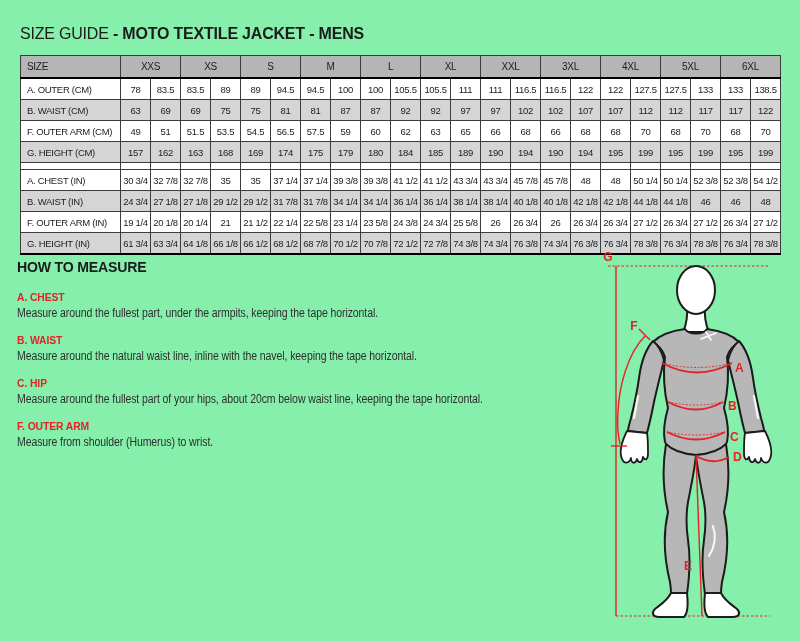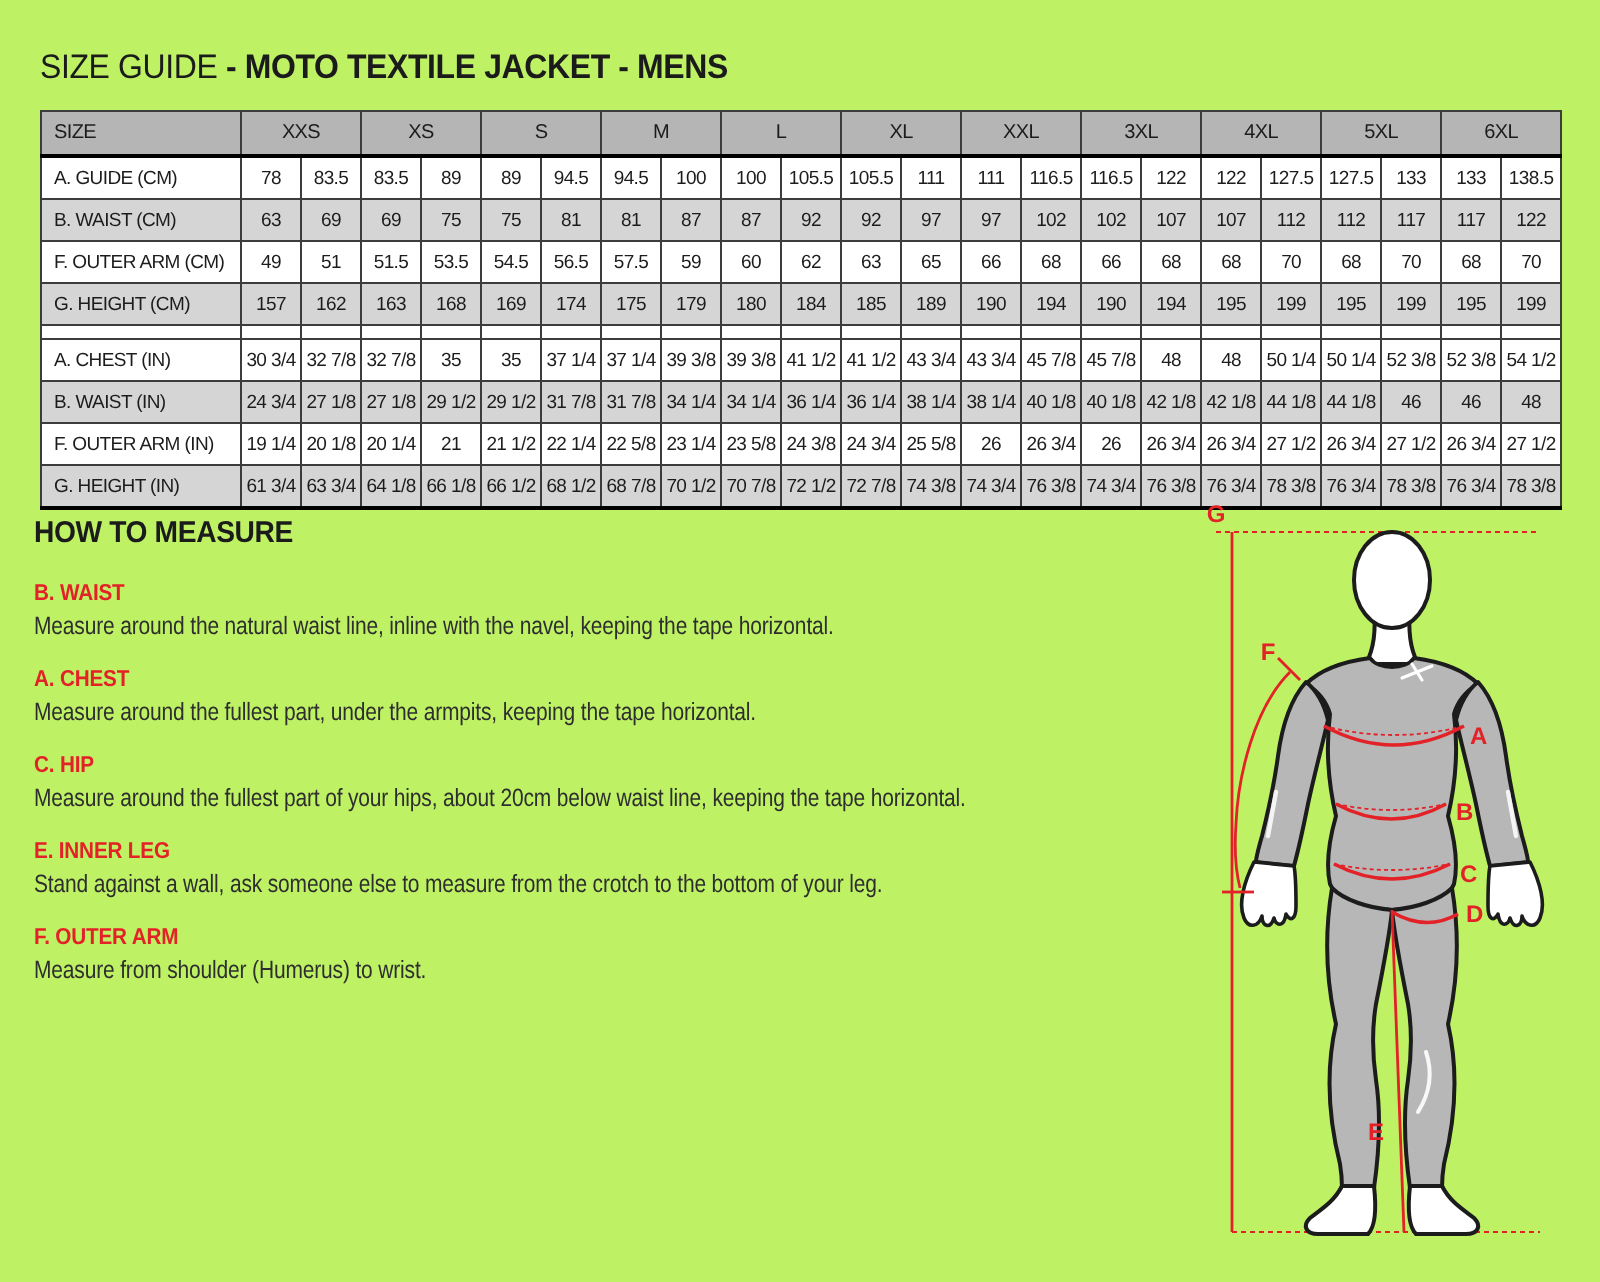--- a/index.html
+++ b/index.html
@@ -1,17 +1,17 @@
 <!DOCTYPE html>
 <html><head>
 <meta charset="utf-8">
 <style>
   html,body{margin:0;padding:0;background:#fff;}
   body{width:800px;height:641px;overflow:hidden;font-family:"Liberation Sans",sans-serif;-webkit-font-smoothing:antialiased;}
-  .page{position:relative;width:800px;height:641px;background:#bef264;}
+  .page{position:relative;width:800px;height:641px;background:#86efac;}
 
   
   .title{position:absolute;left:20px;top:24px;margin:0;font-size:17px;font-weight:400;color:#1b1b1b;
          letter-spacing:-0.2px;transform:scaleX(0.94);transform-origin:left center;white-space:nowrap;}
   .title .bold{font-weight:700;}
 
   
   table.size-table{position:absolute;left:20px;top:55px;width:760px;border-collapse:collapse;table-layout:fixed;}
   .size-table th,.size-table td{border:1px solid #3c3c3c;padding:0;text-align:center;overflow:hidden;
          white-space:nowrap;font-size:9.5px;letter-spacing:-0.3px;color:#1c1c1c;height:20px;}
@@ -80,21 +80,21 @@
           <th colspan="2">XL</th>
           <th colspan="2">XXL</th>
           <th colspan="2">3XL</th>
           <th colspan="2">4XL</th>
           <th colspan="2">5XL</th>
           <th colspan="2">6XL</th>
         </tr>
       </thead>
       <tbody>
         <tr class="white">
-          <td class="lbl">A. GUIDE (CM)</td>
+          <td class="lbl">A. OUTER (CM)</td>
           <td>78</td>
           <td>83.5</td>
           <td>83.5</td>
           <td>89</td>
           <td>89</td>
           <td>94.5</td>
           <td>94.5</td>
           <td>100</td>
           <td>100</td>
           <td>105.5</td>
@@ -311,34 +311,30 @@
           <td>76 3/4</td>
           <td>78 3/8</td>
         </tr>
       </tbody>
     </table>
 
   <div class="howto">
     <h2>HOW TO MEASURE</h2>
     <div id="sections">
         <div class="m-section">
+          <h3 style="color: rgb(227, 34, 39);">A. CHEST</h3>
+          <p>Measure around the fullest part, under the armpits, keeping the tape horizontal.</p>
+        </div>
+        <div class="m-section">
           <h3 style="color: rgb(227, 34, 39);">B. WAIST</h3>
           <p>Measure around the natural waist line, inline with the navel, keeping the tape horizontal.</p>
         </div>
         <div class="m-section">
-          <h3 style="color: rgb(227, 34, 39);">A. CHEST</h3>
-          <p>Measure around the fullest part, under the armpits, keeping the tape horizontal.</p>
-        </div>
-        <div class="m-section">
           <h3 style="color: rgb(227, 34, 39);">C. HIP</h3>
           <p>Measure around the fullest part of your hips, about 20cm below waist line, keeping the tape horizontal.</p>
-        </div>
-        <div class="m-section">
-          <h3 style="color: rgb(227, 34, 39);">E. INNER LEG</h3>
-          <p>Stand against a wall, ask someone else to measure from the crotch to the bottom of your leg.</p>
         </div>
         <div class="m-section">
           <h3 style="color: rgb(227, 34, 39);">F. OUTER ARM</h3>
           <p>Measure from shoulder (Humerus) to wrist.</p>
         </div>
       </div>
   </div>
 
   <svg class="figure" width="196" height="390" viewBox="0 0 196 390">
 

